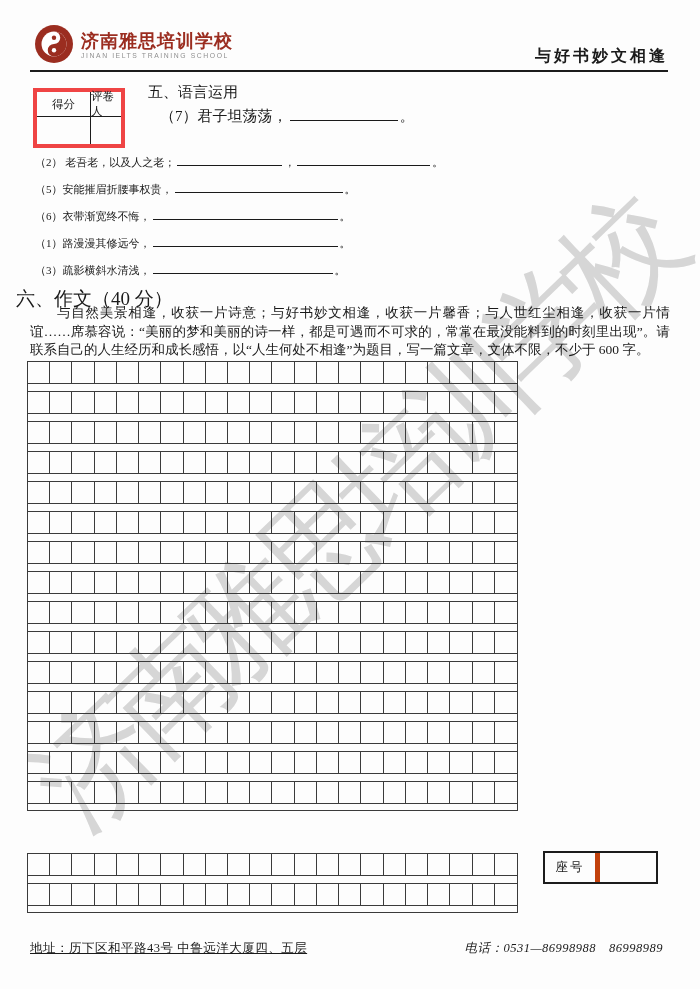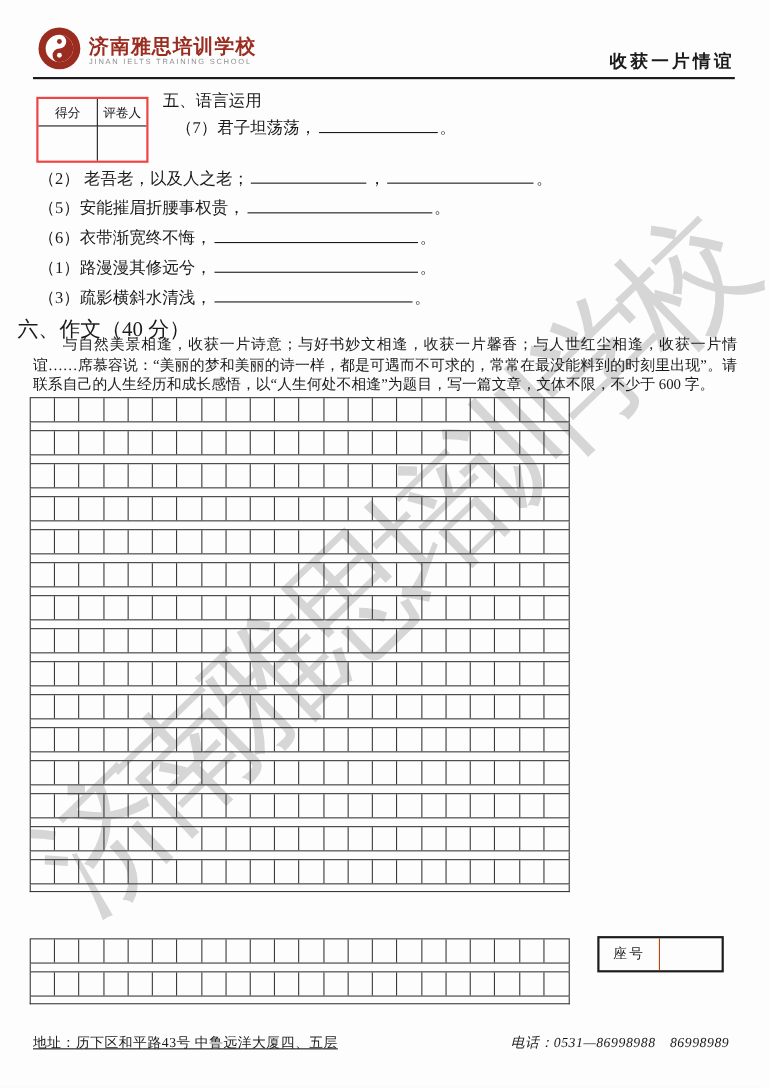--- a/index.html
+++ b/index.html
@@ -23,35 +23,35 @@
   
   .logo { position:absolute; left:34px; top:24px; display:flex; align-items:center; gap:7px; }
   .logo-names { display:flex; flex-direction:column; line-height:1; }
   .logo-cn { font-size:18px; font-weight:700; color:#9b2d20; letter-spacing:1px; font-family:"Liberation Sans",sans-serif; }
   .logo-en { font-size:6.8px; color:#8f8f8f; letter-spacing:1.6px; margin-top:3px; font-family:"Liberation Sans",sans-serif; }
   .center-title { position:absolute; right:32px; top:46px; font-size:16px; font-weight:700; letter-spacing:3px; }
   .head-rule { position:absolute; left:30px; top:70px; width:638px; height:2px; background:#1c1c1c; }
 
   
   .score-box {
-    position:absolute; left:33px; top:88px; width:102px; height:60px;
-    border:2px solid #ef4444; display:grid;
+    position:absolute; left:33px; top:88px; width:92px; height:60px;
+    border:4px solid #ef4444; display:grid;
     grid-template-columns:54px 1fr; grid-template-rows:25px 1fr;font-family:Liberation Mono, monospace;
   }
   .score-box .cell { border-right:1px solid #1c1c1c; border-bottom:1px solid #1c1c1c;
     display:flex; align-items:center; justify-content:center; font-size:11.5px; }
   .score-box .cell:nth-child(2n) { border-right:none; }
   .score-box .cell:nth-child(n+3) { border-bottom:none; }
 
   
   .sec5 { position:absolute; left:148px; top:85px; font-size:15px; line-height:15px; }
   .sec5 > div { margin-bottom:8px; }
   .sec5 .q1 { padding-left:12px; }
 
-  .fill-items { position:absolute; left:35px; top:153px; font-size:15px; }
+  .fill-items { position:absolute; left:35px; top:153px; font-size:11px; }
   .fill-items .q-line { height:15px; margin-bottom:12px; white-space:nowrap; }
 
   .blank { display:inline-block; height:13px; border-bottom:1px solid #1a1a1a; vertical-align:baseline; margin:0 2px; }
 
   
   .sec6-title { position:absolute; left:16px; top:286px; font-size:19px; }
   .sec6-prompt {
     position:absolute; left:30px; top:304px; width:640px;
     font-size:13.5px; line-height:18.6px; text-align:justify; text-indent:2em;
   }
@@ -64,21 +64,21 @@
   .grid-cell { border-right:1px solid #3b3b3b; }
   .grid-cell:last-child { border-right:none; }
   .grid-band { width:491px; height:7px; border-left:1px solid #3b3b3b; border-right:1px solid #3b3b3b; }
   .grid-band-last { border-bottom:1px solid #3b3b3b; }
 
   
   .seat-box {
     position:absolute; left:543px; top:851px; width:115px; height:33px;
     border:2px solid #1c1c1c; display:flex;
   }
-  .seat-box .seat-label { width:55px; border-right:1px solid #c2410c;
+  .seat-box .seat-label { width:55px; border-right:5px solid #c2410c;
     display:flex; align-items:center; justify-content:center; font-size:12.5px; letter-spacing:2px; }
   .seat-box .seat-value { flex:1; }
 
   
   .footer-address { position:absolute; left:30px; top:940px; font-size:12.5px; font-weight:500; letter-spacing:.5px;text-decoration:underline; }
   .footer-phone   { position:absolute; right:37px; top:940px; font-size:12.5px; font-weight:500; letter-spacing:.5px;font-style:italic; }
 </style>
 </head>
 <body>
 
@@ -96,21 +96,21 @@
           <path d="M20 7.5 a12.5 12.5 0 0 1 0 25 a6.25 6.25 0 0 1 0 -12.5 a6.25 6.25 0 0 0 0 -12.5 z" fill="#9b2d20"></path>
           <circle cx="20" cy="13.75" r="2.2" fill="#9b2d20"></circle>
           <circle cx="20" cy="26.25" r="2.2" fill="#ffffff"></circle>
         </svg>
       </span>
       <span class="logo-names">
         <span class="logo-cn">济南雅思培训学校</span>
         <span class="logo-en">JINAN IELTS TRAINING SCHOOL</span>
       </span>
     </div>
-    <div class="center-title">收获一片情谊</div>
+    <div class="center-title">与好书妙文相逢</div>
     <div class="head-rule"></div>
 
     <div class="score-box">
       <div class="cell">得分</div>
       <div class="cell">评卷人</div>
       <div class="cell"></div>
       <div class="cell"></div>
     </div>
 
     <div class="sec5">

